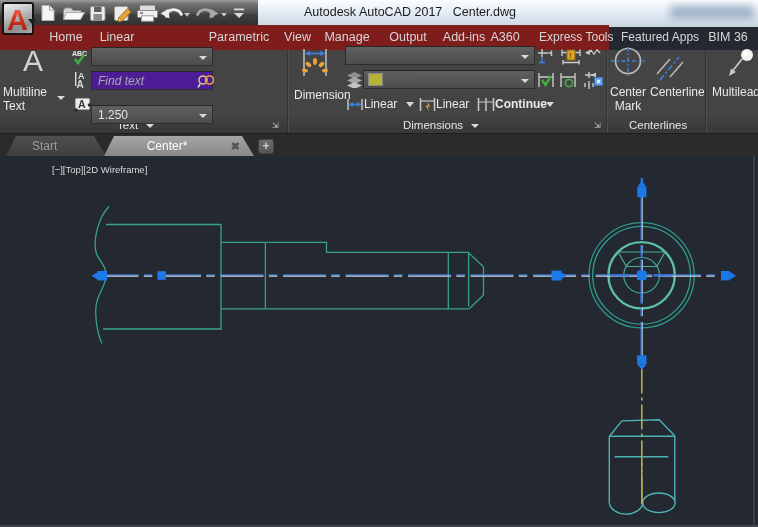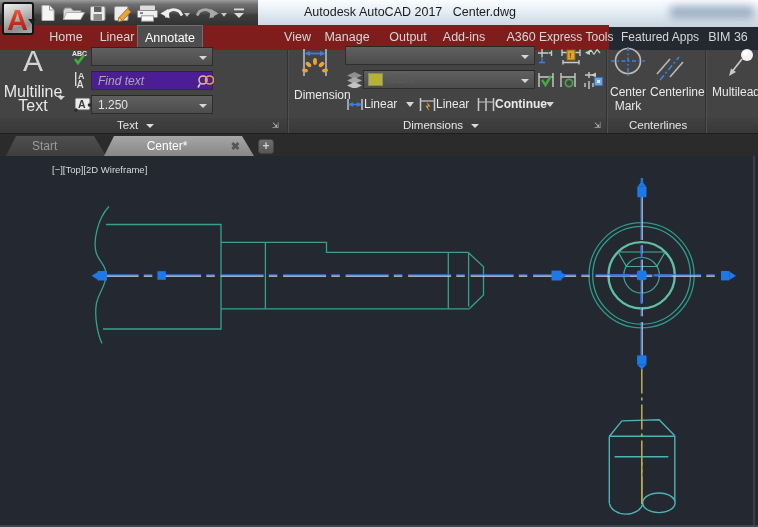--- a/index.html
+++ b/index.html
@@ -100,66 +100,66 @@
 </svg>
 
 <div class="abs" id="logo">
     <span id="logoA">A</span>
     <span id="logocaret"></span>
   </div>
 
 <div class="abs" id="tabrow">
   <div class="rtab" style="left:40px;width:52px;">Home</div>
   <div class="rtab" style="left:92px;width:50px;">Linear</div>
-  <div class="rtab act" style="left:137px;width:66px;">Annotate</div>
+  <div class="rtab" style="left:203px;width:72px;">Parametric</div>
   <div class="rtab" style="left:276px;width:43px;">View</div>
   <div class="rtab" style="left:317px;width:60px;">Manage</div>
   <div class="rtab" style="left:381px;width:54px;">Output</div>
   <div class="rtab" style="left:435px;width:58px;">Add-ins</div>
-  <div class="rtab" style="left:498px;width:46px;">A360</div>
+  <div class="rtab" style="left:482px;width:46px;">A360</div>
   <div class="rtab" style="left:621px;width:74px;font-size:12px;">Featured Apps</div>
   <div class="rtab" style="left:539px;width:70px;font-size:12px;">Express Tools</div>
   <div class="rtab" style="left:699px;width:58px;">BIM 36</div>
 </div>
 
 <div class="abs" id="ribbon"></div>
 <div class="abs" id="panelfoot">
   <div class="flabel" style="left:117px;">Text <span class="farrow"></span></div>
   <div class="flabel" style="left:403px;">Dimensions <span class="farrow"></span></div>
   <div class="flabel" style="left:629px;">Centerlines</div>
   <div class="launcher" style="left:272px;">⇲</div>
   <div class="launcher" style="left:594px;">⇲</div>
 </div>
 <div class="abs" id="ribbonline"></div>
 <div class="psep" style="left:287px;"></div>
 <div class="psep" style="left:606px;"></div>
 <div class="psep" style="left:705px;"></div>
 
 <div class="abs btntext" style="left:23px;top:44px;font-size:30px;color:#d3d3d3;font-weight:400;">A</div>
-<div class="abs btntext" style="left:3px;top:85px;width:60px;text-align:center;line-height:14px;font-size:16px;">Multiline<br>Text</div>
+<div class="abs btntext" style="left:3px;top:85px;width:60px;text-align:left;line-height:14px;font-size:12px;">Multiline<br>Text</div>
 <div class="abs" style="left:57px;top:96px;width:0;height:0;border-left:4px solid transparent;border-right:4px solid transparent;border-top:4px solid #d6d6d6;"></div>
 <svg class="abs" style="left:65px;top:47px" width="28" height="68" viewBox="0 0 28 68">
 <text x="7" y="9" font-size="7" font-weight="bold" fill="#e8e8e8" font-family="Liberation Sans">ABC</text>
 <path d="M10,12 L13,16 L19,8" stroke="#3fae3f" stroke-width="2.6" fill="none"></path>
 <g fill="#dadada" font-family="Liberation Sans" font-weight="bold">
   <rect x="10" y="25" width="1.4" height="14"></rect>
   <text x="13" y="32" font-size="9">A</text>
   <text x="11.5" y="41" font-size="10">A</text>
 </g>
 <rect x="10" y="51" width="15" height="12" rx="1.5" fill="#ececec" stroke="#555" stroke-width="1"></rect>
 <text x="13" y="61" font-size="10.5" font-weight="bold" fill="#3a3a3a" font-family="Liberation Sans">A</text>
 <circle cx="24.5" cy="58" r="1.8" fill="#2a2a2a"></circle>
 <circle cx="11" y="62" r="1.8" cy="63" fill="#2a2a2a"></circle>
 </svg>
 
 <div class="combo" style="left:91px;top:47px;width:122px;">
     <span class="arr"></span>
   </div>
 <div class="combo" style="left:91px;top:71px;width:122px;background:#4c1d95;color:#a9a9a9;font-style:italic;font-size:12px;line-height:18px;padding-left:6px;">Find text</div>
-<div class="combo" style="left:91px;top:95px;width:122px;color:#e2e2e2;font-size:12px;line-height:18px;padding-left:6px;">1.250<span class="arr"></span></div>
+<div class="combo" style="left:91px;top:105px;width:122px;color:#e2e2e2;font-size:12px;line-height:18px;padding-left:6px;">1.250<span class="arr"></span></div>
 
 <svg class="abs" style="left:296px;top:47px" width="36" height="40" viewBox="0 0 36 40">
 <g stroke="#b9b9b9" stroke-width="1.6" fill="none">
   <path d="M8,2 L8,29 M30,2 L30,29"></path>
 </g>
 <path d="M10,6.5 L28,6.5" stroke="#3c7ede" stroke-width="1.8"></path>
 <polygon points="8.5,6.5 14,4 14,9" fill="#3c7ede"></polygon>
 <polygon points="29.5,6.5 24,4 24,9" fill="#3c7ede"></polygon>
 <g fill="#e8a33d">
   <ellipse cx="19" cy="14.5" rx="2" ry="3.4"></ellipse>

